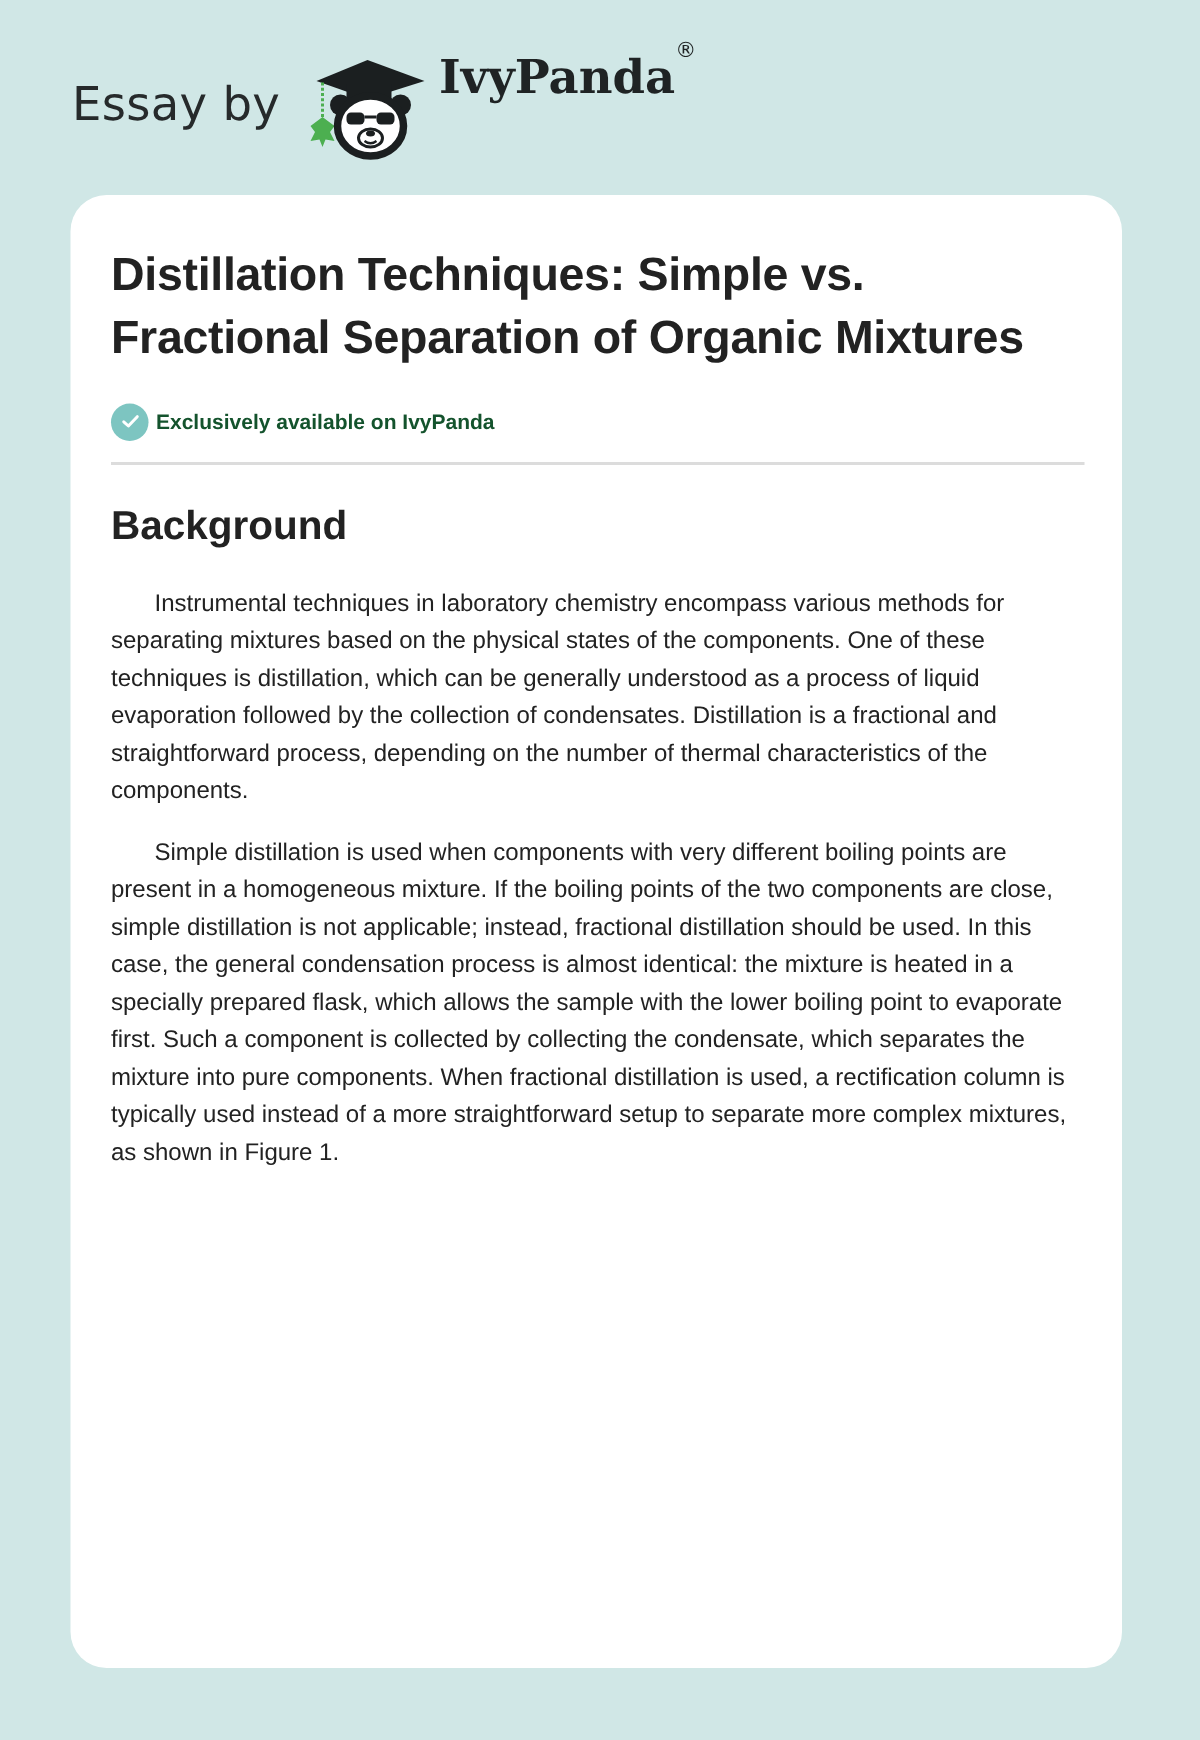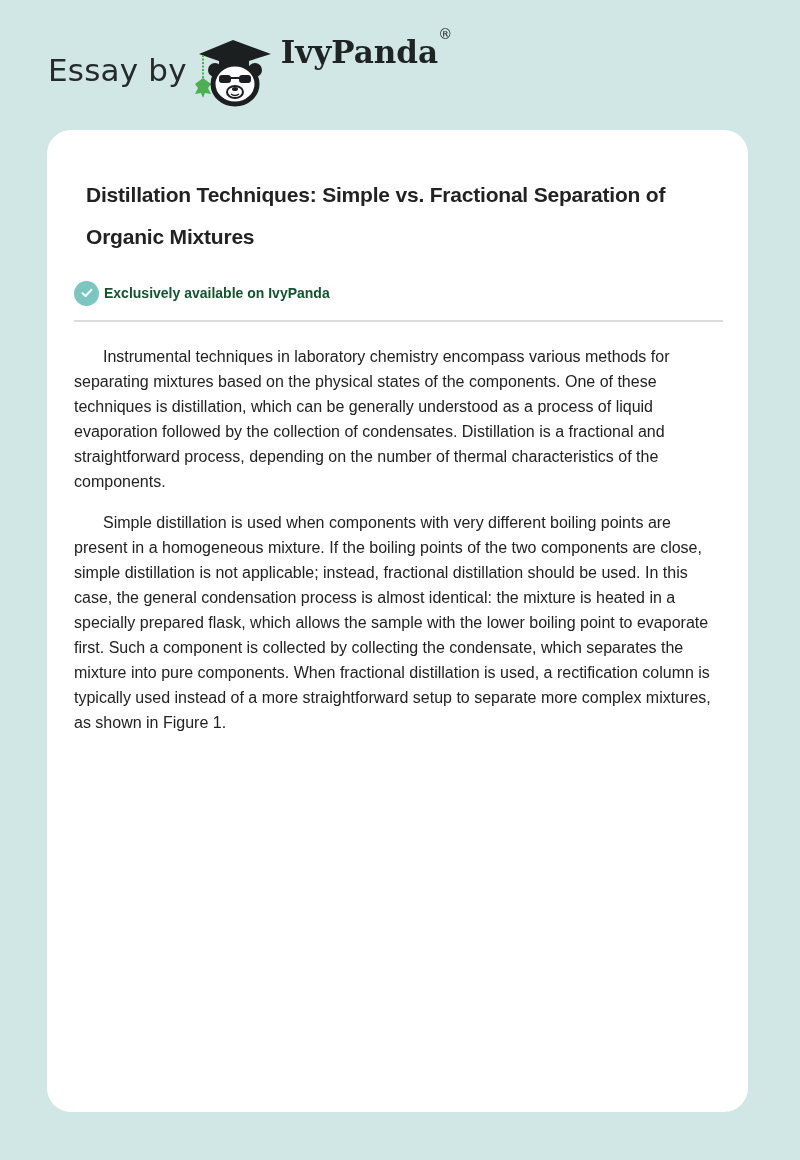--- a/index.html
+++ b/index.html
@@ -17,21 +17,21 @@
       top: 36px;
       height: 72px;
       display: flex;
       align-items: center;
     }
     .essay-by {
       font-family: "DejaVu Sans", sans-serif;
       font-size: 31px;
       color: #262a2b;
       letter-spacing: 0.2px;
-      margin-right: 2px;
+      margin-right: 14px;
       margin-top: -4px;
     }
     .logo-mark { width: 88px; height: 72px; margin-right: 4px; }
     .brand-name {
       font-family: "DejaVu Serif", serif;
       font-weight: bold;
       font-size: 31px;
       color: #1f2324;
       margin-top: -2px;
     }
@@ -53,25 +53,25 @@
       background: #ffffff;
       border-radius: 24px;
     }
     .card-inner {
       position: absolute;
       left: 27px;
       top: 32px;
       width: 650px;
     }
     .title {
-      font-size: 21px;
+      font-size: 31px;
       font-weight: bold;
       color: #222222;
       line-height: 42px;
-      margin: 12px;
+      margin: 0;
       letter-spacing: -0.2px;
     }
     .exclusive {
       display: flex;
       align-items: center;
       margin-top: 22px;
       height: 26px;
     }
     .check-badge {
       width: 25px;
@@ -151,17 +151,18 @@
       <span class="check-badge">
         <svg width="12" height="10" viewBox="0 0 12 10">
           <path d="M1.5 5.2 L4.6 8 L10.5 1.8" stroke="#ffffff" stroke-width="2" fill="none" stroke-linecap="round" stroke-linejoin="round"></path>
         </svg>
       </span>
       <span class="exclusive-text">Exclusively available on IvyPanda</span>
     </div>
 
     <div class="divider"></div>
 
+    <h2 class="section-heading">Background</h2>
 
     <p class="para first">Instrumental techniques in laboratory chemistry encompass various methods for separating mixtures based on the physical states of the components. One of these techniques is distillation, which can be generally understood as a process of liquid evaporation followed by the collection of condensates. Distillation is a fractional and straightforward process, depending on the number of thermal characteristics of the components.</p>
     <p class="para second">Simple distillation is used when components with very different boiling points are present in a homogeneous mixture. If the boiling points of the two components are close, simple distillation is not applicable; instead, fractional distillation should be used. In this case, the general condensation process is almost identical: the mixture is heated in a specially prepared flask, which allows the sample with the lower boiling point to evaporate first. Such a component is collected by collecting the condensate, which separates the mixture into pure components. When fractional distillation is used, a rectification column is typically used instead of a more straightforward setup to separate more complex mixtures, as shown in Figure 1.</p>
   </div>
 </div>
 
 </body></html>

